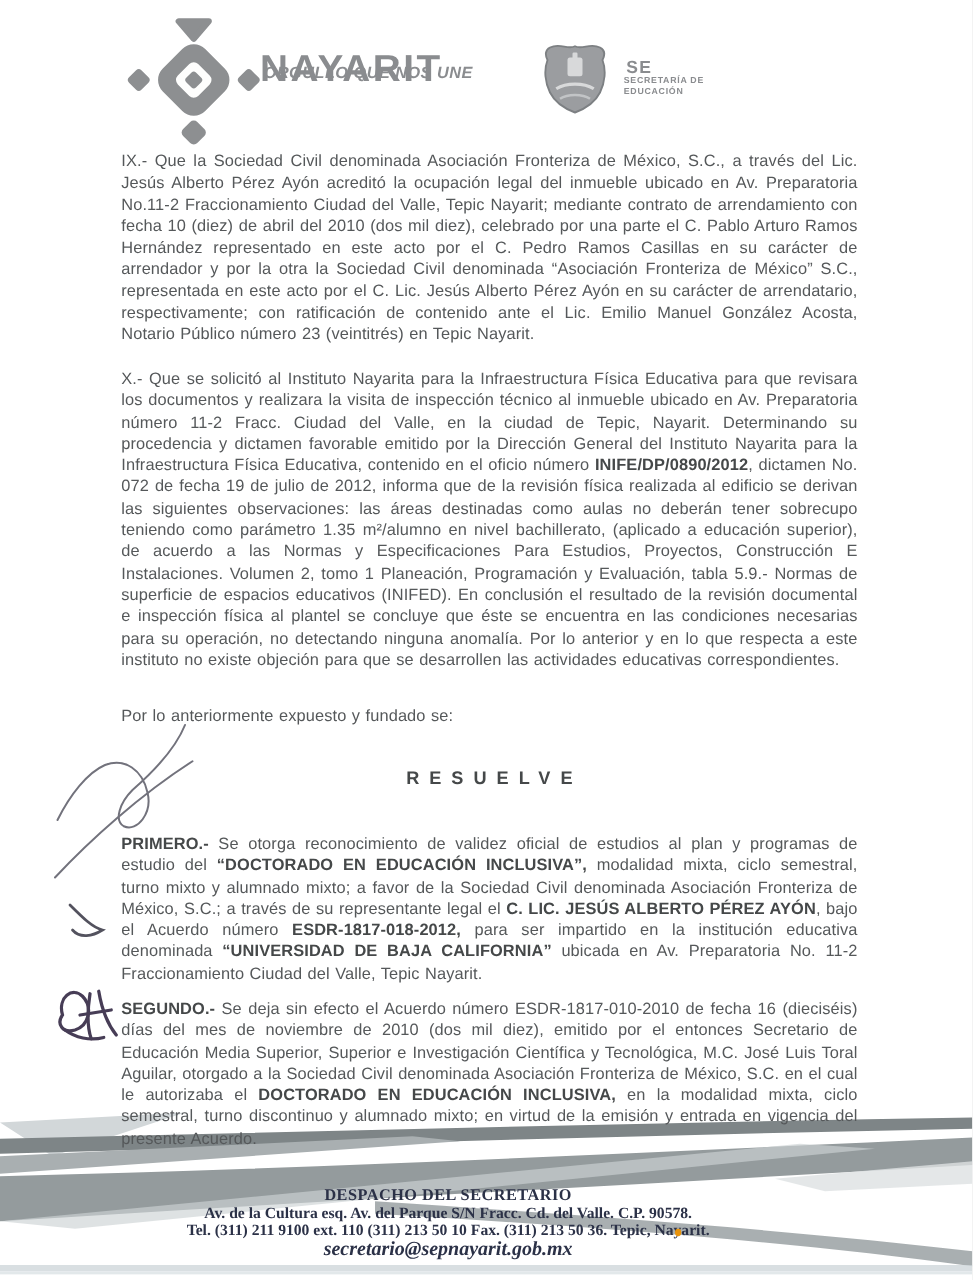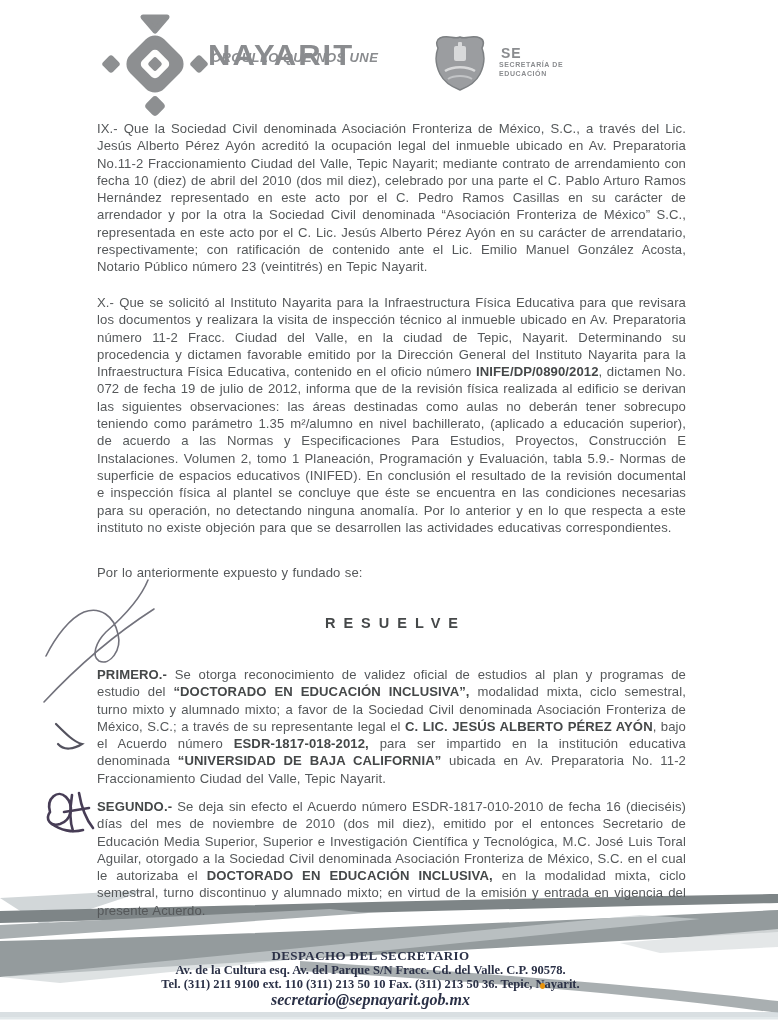--- a/index.html
+++ b/index.html
@@ -44,21 +44,21 @@
   .resolve{
     position:absolute;left:97px;top:611px;width:589px;margin:4px;
     text-align:center;font-size:14.5px;font-weight:bold;letter-spacing:8px;
     color:var(--ink-bold,#454849);z-index:2;
   }
   
   .handwriting{position:absolute;left:0;top:0;z-index:3;pointer-events:none;}
   
   .swoosh{position:absolute;left:0;top:885px;z-index:1;}
   .footer-line{
-    position:absolute;left:16px;width:709px;margin:0;text-align:center;
+    position:absolute;left:4px;width:709px;margin:0;text-align:center;
     font-family:"Liberation Serif",serif;font-weight:bold;
     color:var(--footer-navy,#2b3147);z-index:4;
   }
   .footer-office{top:948px;font-size:13px;letter-spacing:.4px;}
   .footer-address{top:963px;font-size:12.5px;}
   .footer-tel{top:977px;font-size:12.5px;}
   .footer-email{top:991px;font-size:16px;font-weight:bold;font-style:italic;}
   .accent-dot{
     position:absolute;left:540px;top:983px;width:5px;height:6px;border-radius:50%;
     background:var(--accent-orange,#e8930c);z-index:5;

